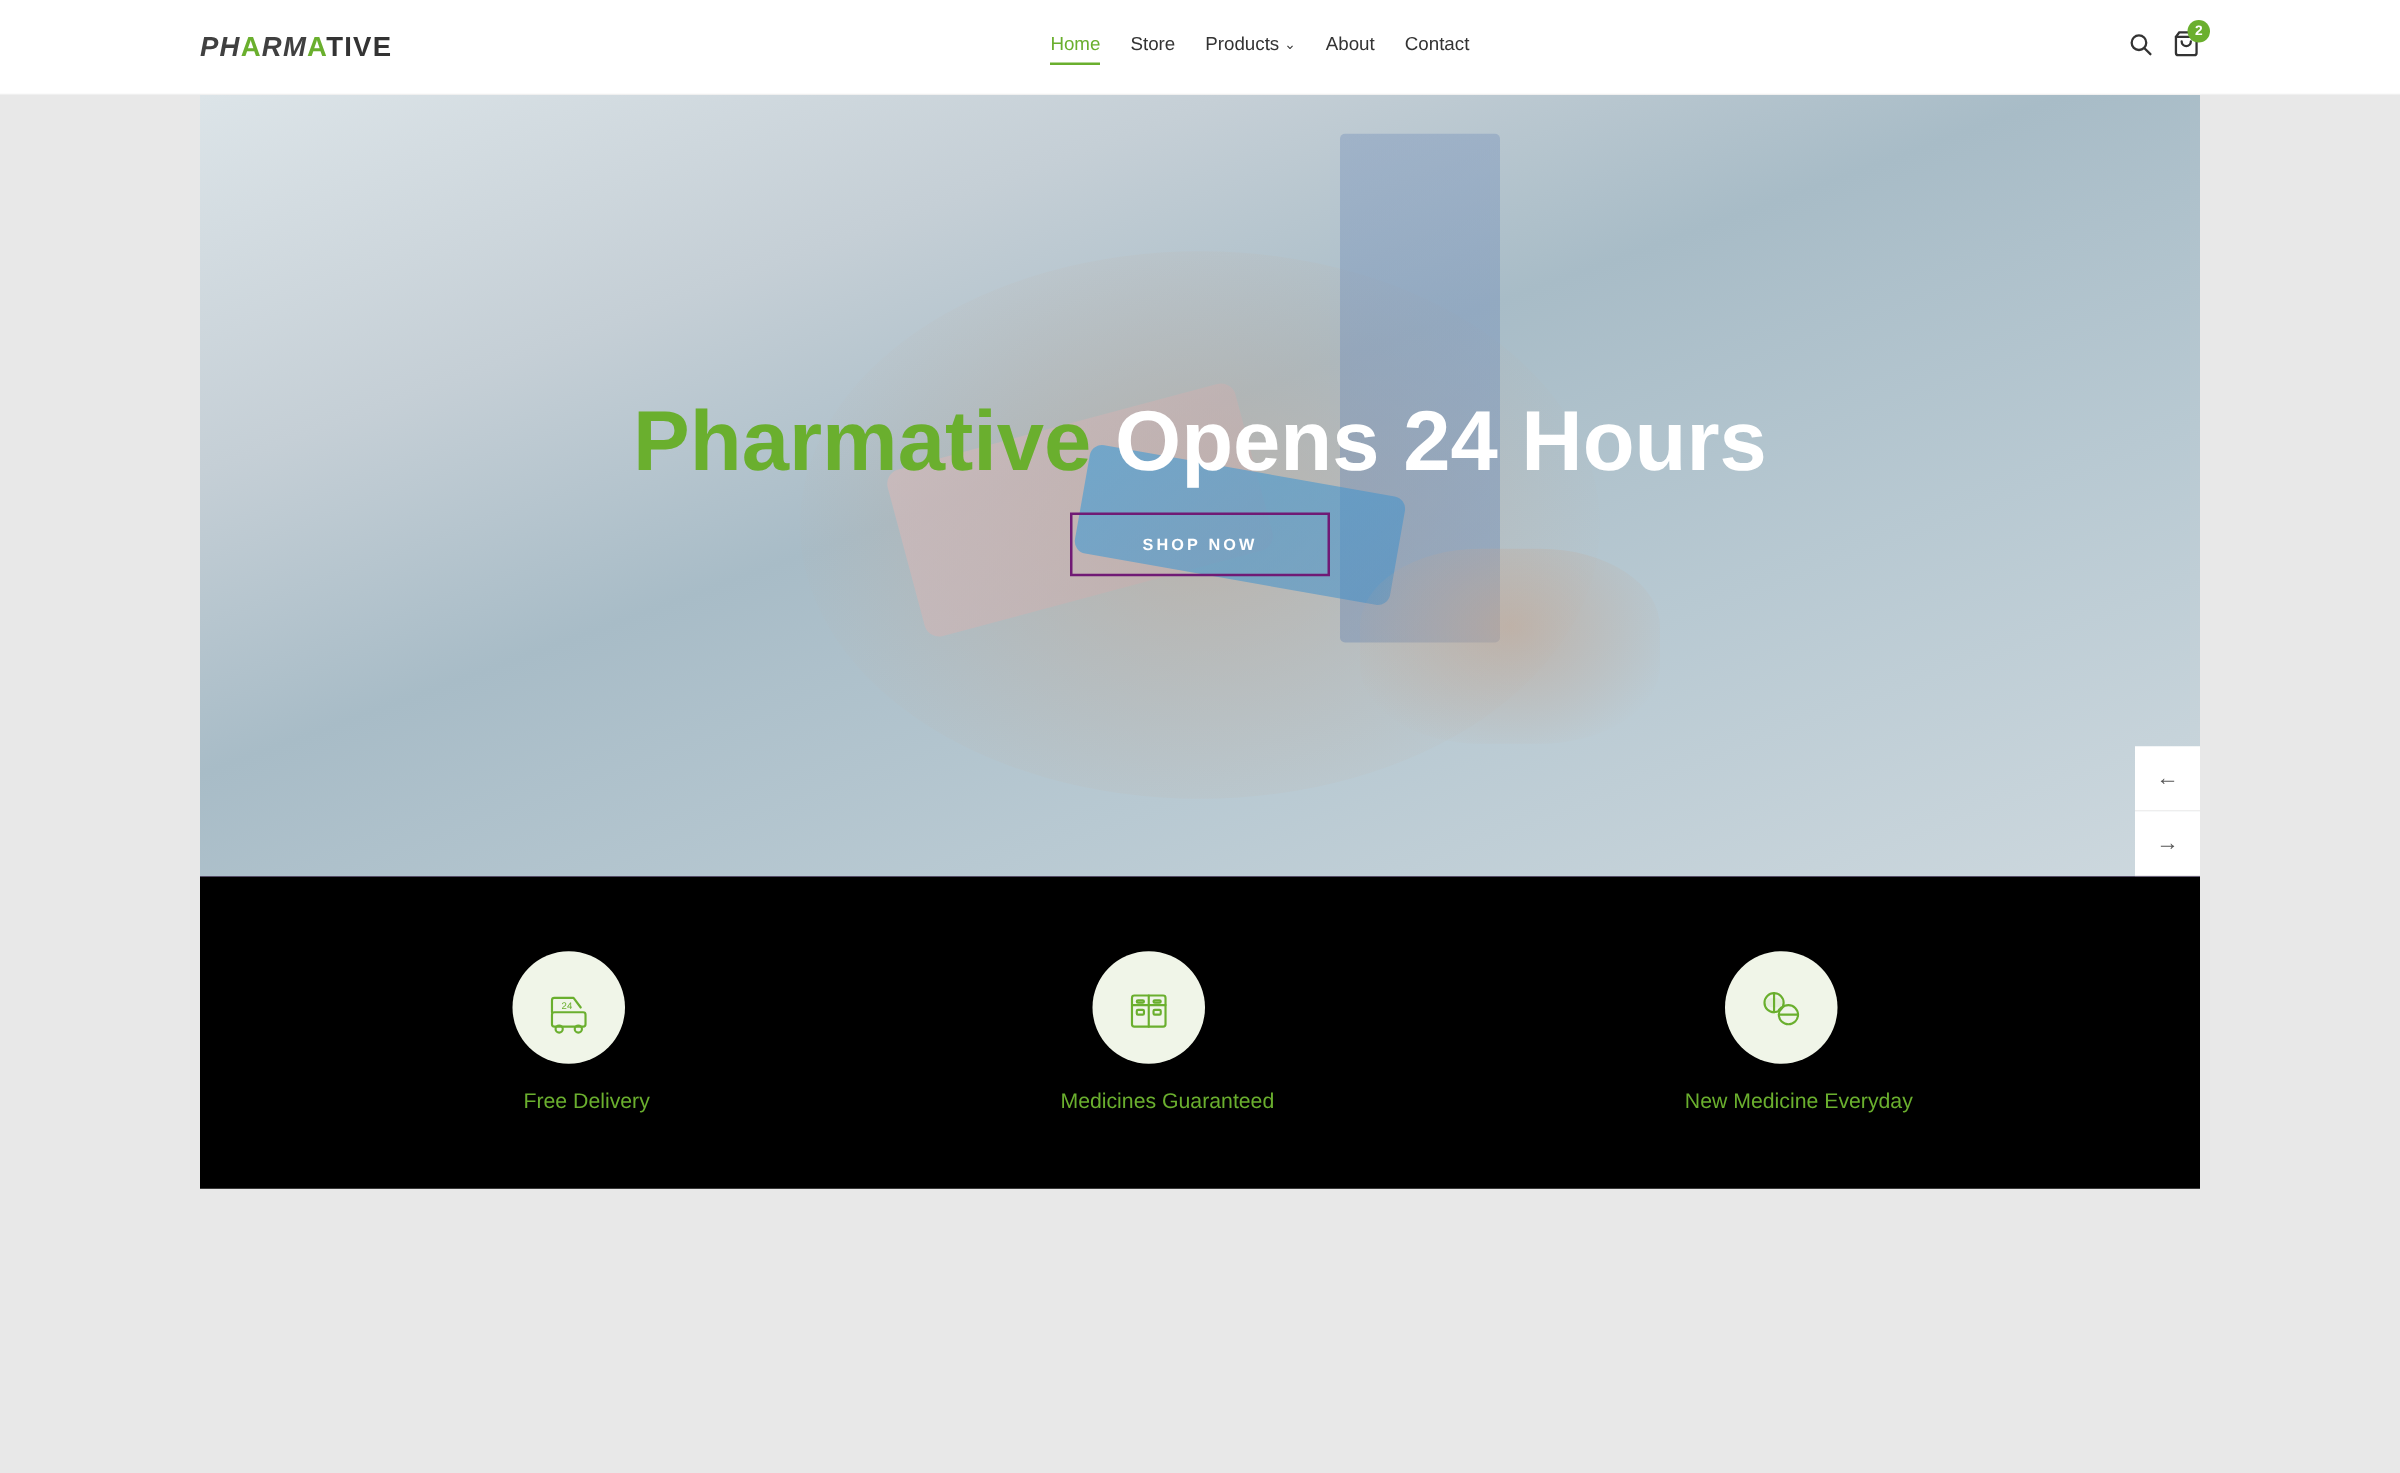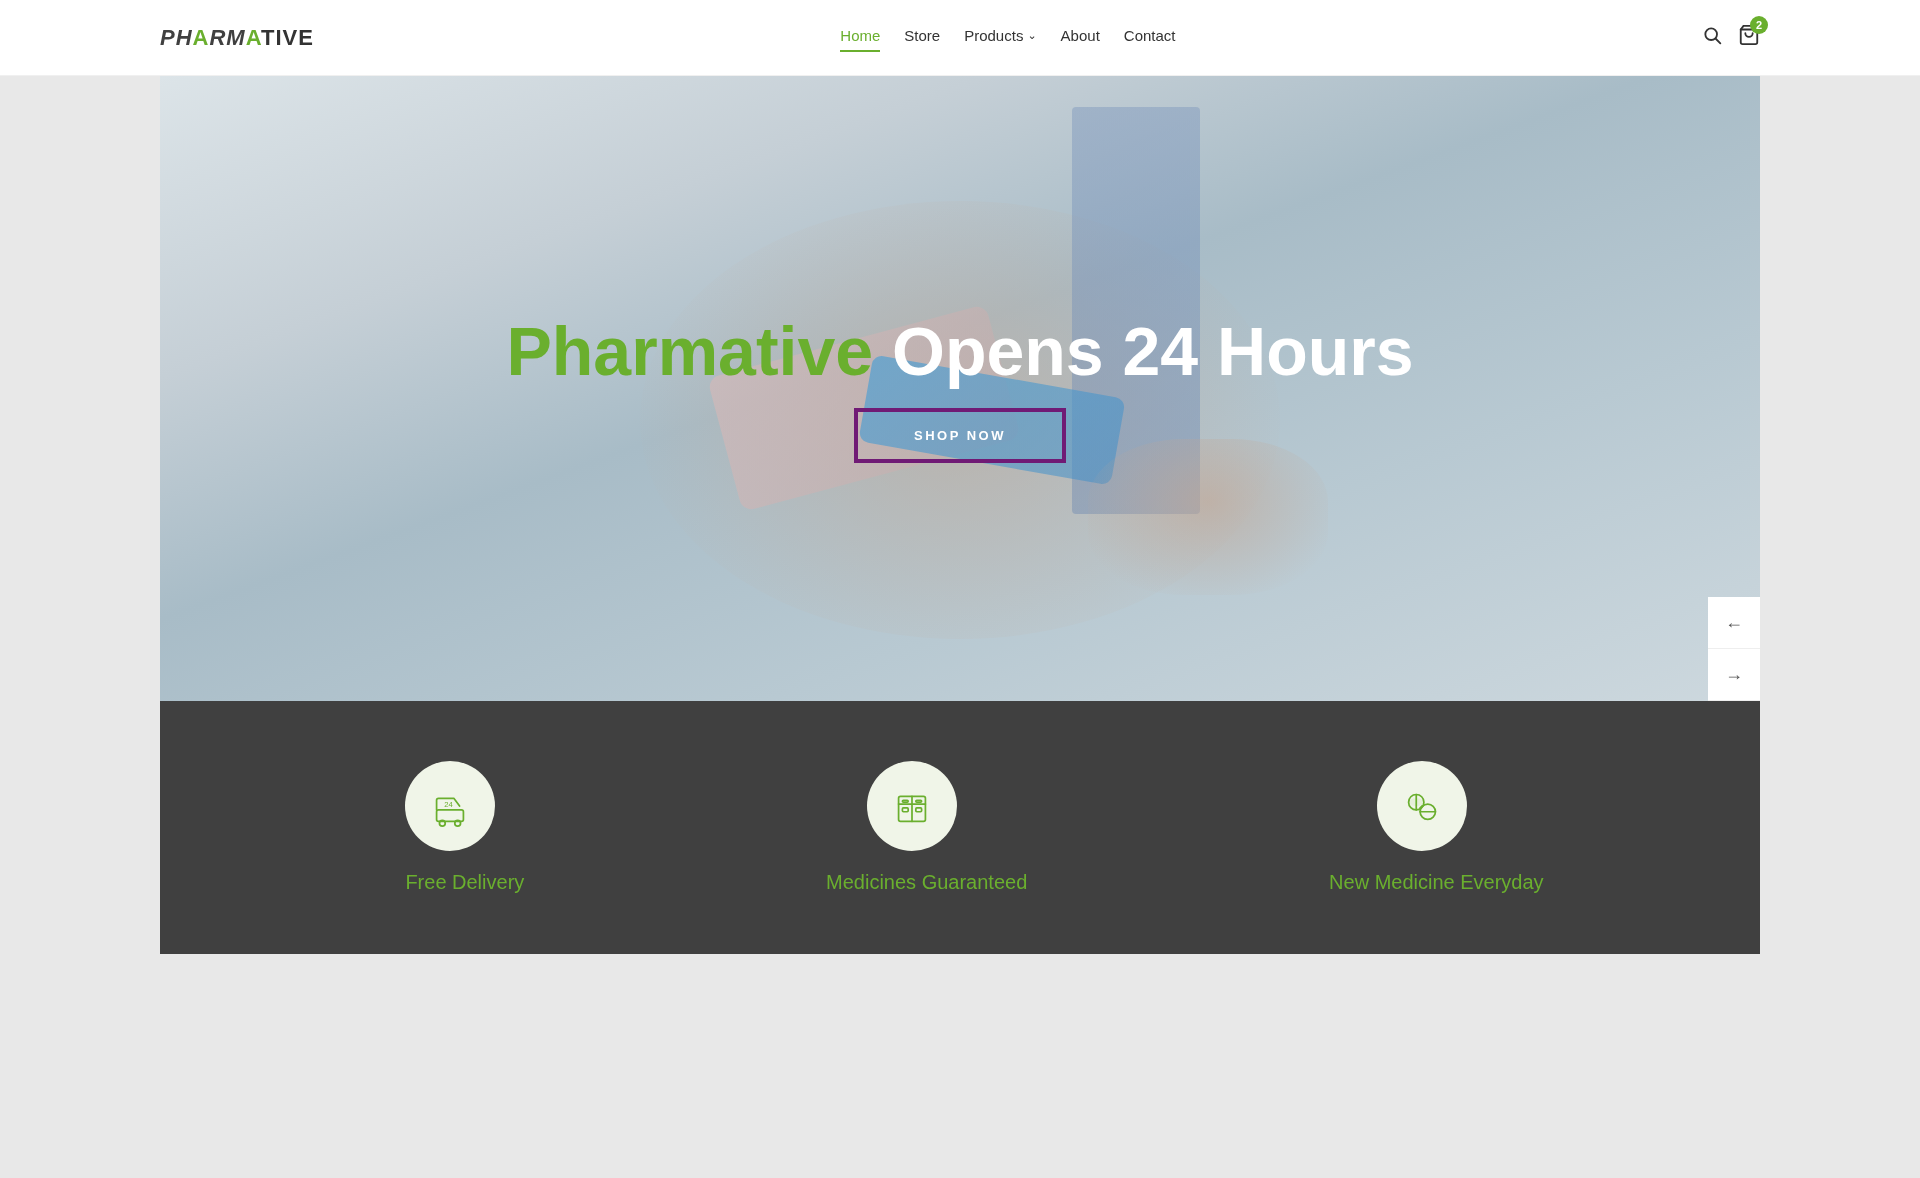--- a/index.html
+++ b/index.html
@@ -169,21 +169,21 @@
       color: #fff;
     }
     .hero-subtitle {
       color: #fff;
       font-size: 17px;
       line-height: 1.7;
       margin-bottom: 36px;
       text-shadow: 0 1px 3px rgba(0,0,0,0.3);
     }
     .hero-btn {
-      border: 4px solid #701a75;
+      border: 2px solid #701a75;
       background: transparent;
       color: #fff;
       font-size: 13px;
       font-weight: 700;
       letter-spacing: 2.5px;
       padding: 16px 56px;
       cursor: pointer;
       text-transform: uppercase;
       transition: background 0.2s;
     }
@@ -205,21 +205,21 @@
       display: flex;
       align-items: center;
       justify-content: center;
       font-size: 18px;
       color: #555;
       border-bottom: 1px solid #eee;
     }
 
     
     .features {
-      background: #404040;
+      background: #000000;
       margin: 0 160px;
       padding: 60px 80px 60px;
       display: flex;
       justify-content: space-around;
       align-items: flex-start;
     }
     .feature-item {
       display: flex;
       flex-direction: column;
       align-items: center;
@@ -233,21 +233,21 @@
       background: #f0f5e8;
       display: flex;
       align-items: center;
       justify-content: center;
     }
     .feature-icon-svg {
       width: 46px;
       height: 46px;
     }
     .feature-label {
-      font-size: 20px;
+      font-size: 17px;
       color: #6aaf2e;
       font-weight: 500;
       margin-left: 29px;
     }
   </style>
 </head>
 <body>
 
 <div class="page-wrapper">
 

